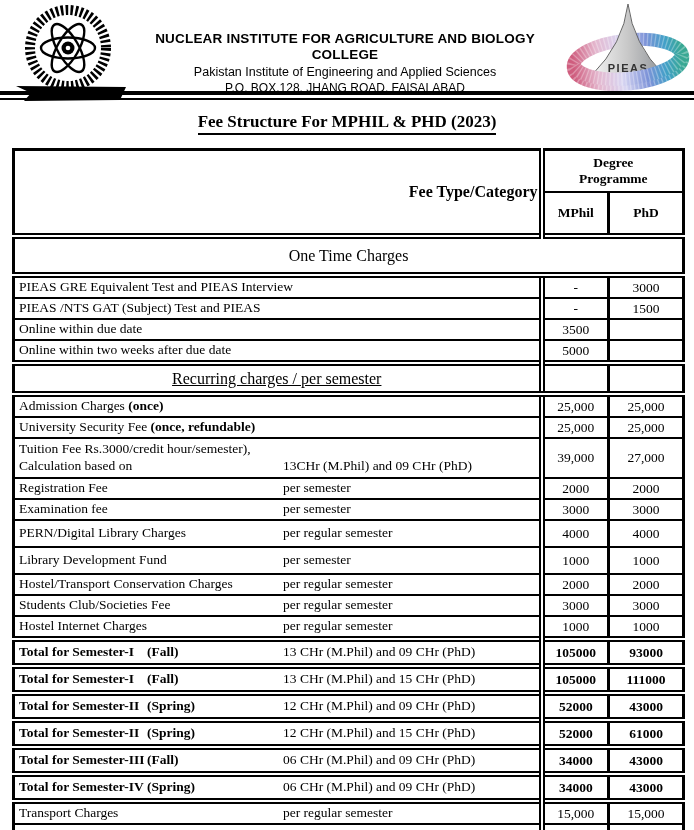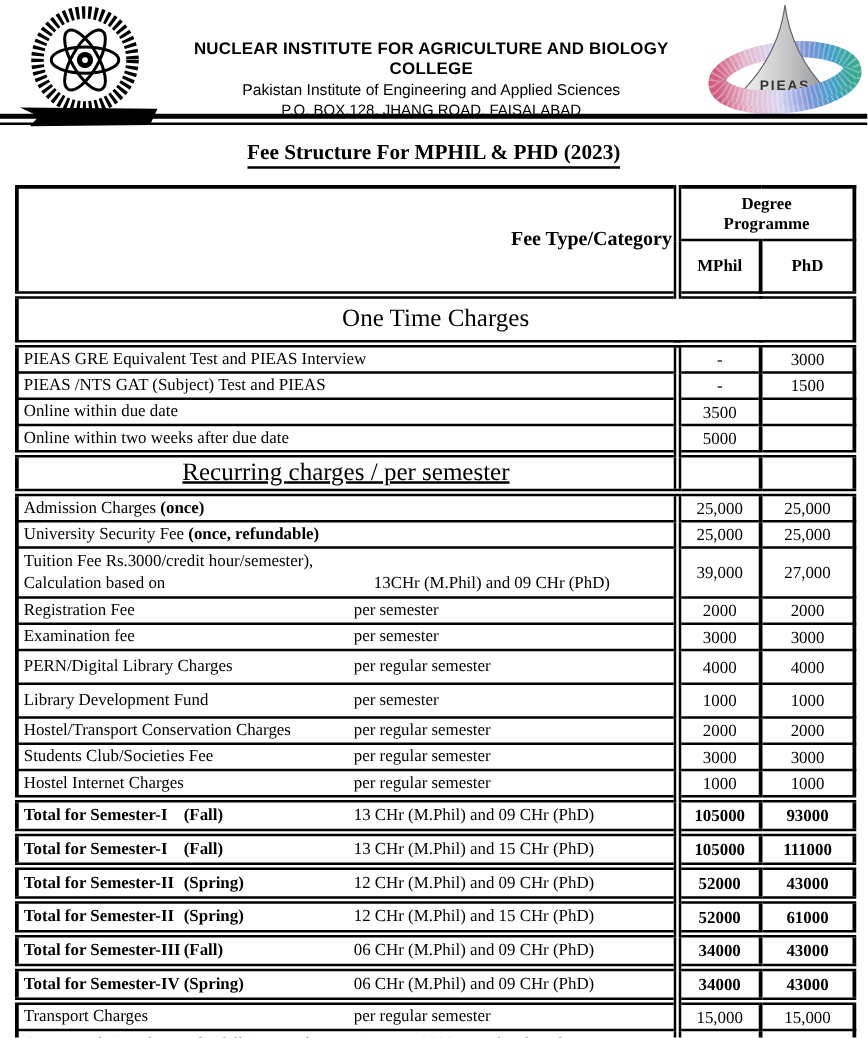--- a/index.html
+++ b/index.html
@@ -28,29 +28,29 @@
   .th-group{font-weight:bold;font-size:13.5px;text-align:center;white-space:pre-line;line-height:1.2;height:38px;}
   .th-sub{font-weight:bold;font-size:13.5px;text-align:center;height:38px;}
   .c-mphil{border-left:6px double #000 !important;}
   .c-phd{border-left:3px solid #000 !important;}
   .c-val{text-align:center;font-size:13.5px;padding:0 2px;}
   .v-bold{font-weight:bold;}
   .c-label{position:relative;font-size:13.5px;padding:1px 4px;text-align:left;line-height:1.25;}
   .c-label .detail{position:absolute;left:268px;}
   .c-label .season{position:absolute;left:132px;}
   .l2{position:relative;}
-  .l2 .detail{position:absolute;left:264px;top:0;margin-left:16px;}
+  .l2 .detail{position:absolute;left:264px;top:0;}
   .lbl-b{font-weight:bold;}
   tr.r-item td{height:17px;}
   tr.pad-row td{height:23px;}
   tr.r-item2 td{height:36px;}
   tr.r-item_wrap td{height:36px;}
   tr.r-total td{height:19px;}
   tr.r-total .c-label,{font-size:13.5px;}
-  td.section{font-size:20px;text-align:center;font-weight:normal;margin-top:16px;}
+  td.section{font-size:16px;text-align:center;font-weight:normal;margin-top:16px;}
   tr.r-section_full td{height:31px;}
   tr.r-section_left td{height:23px;text-decoration:underline;}
   tr.r-section_full td,tr.r-section_left td{border-top:6px double #000;border-bottom:6px double #000;}
   tr.r-total td,tr.r-final td,tr.thick-top td{border-top:6px double #000;}
   thead tr.hdr-b th{border-top:1px solid #f97316;}
 </style>
 </head>
 <body>
 
 <div class="header">

